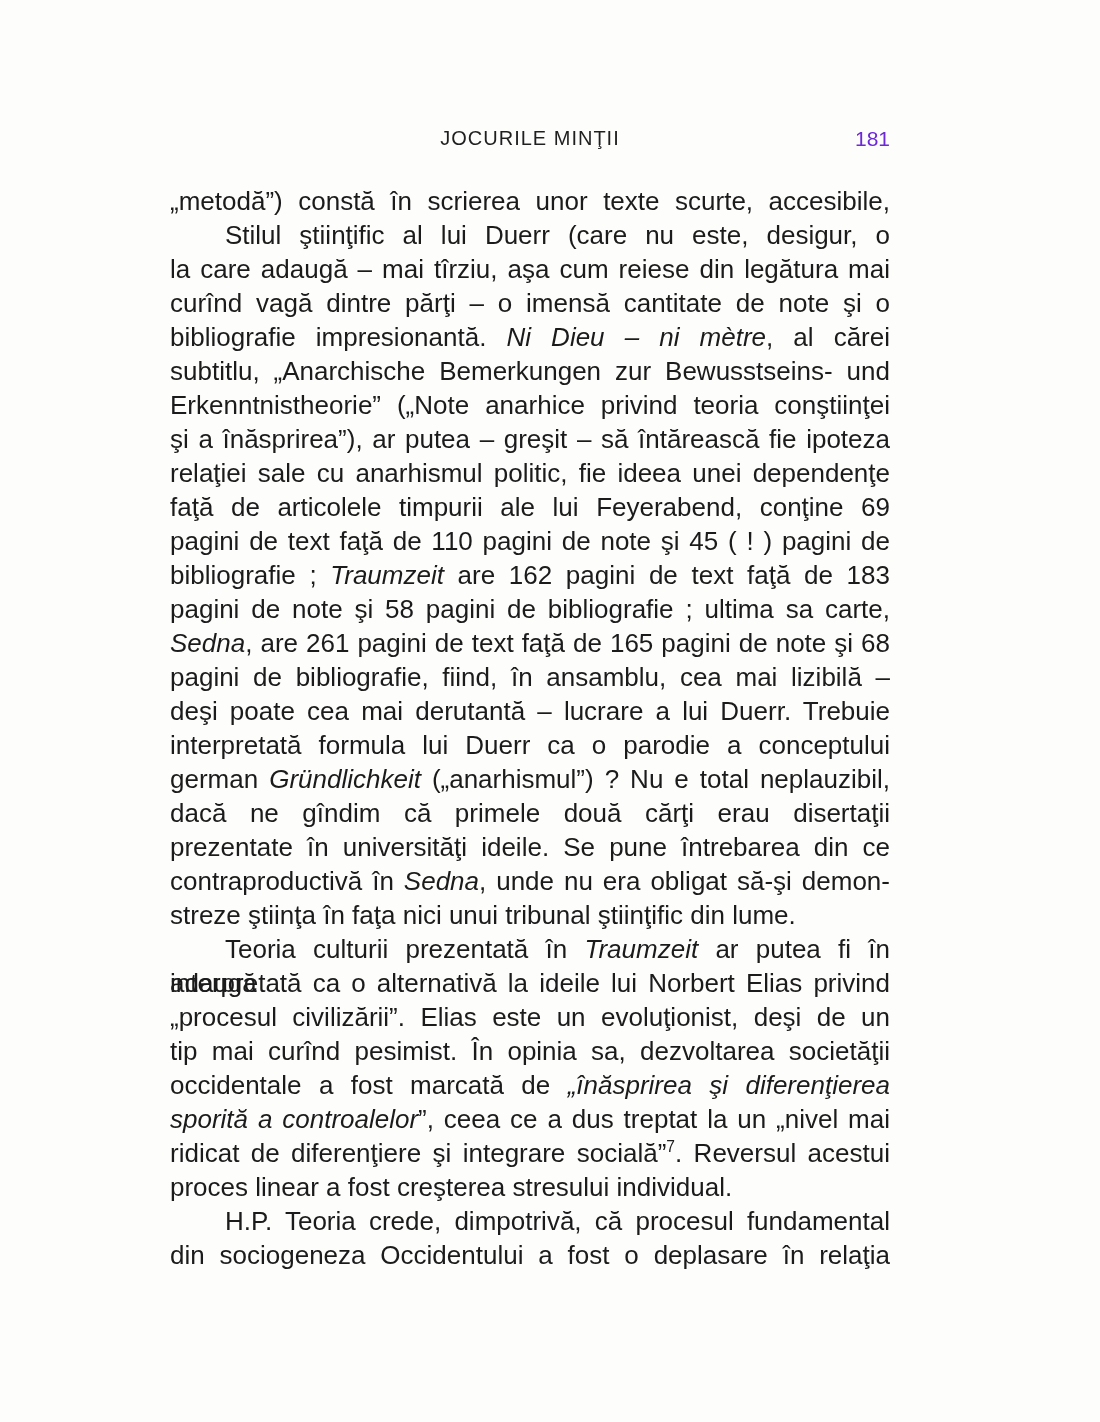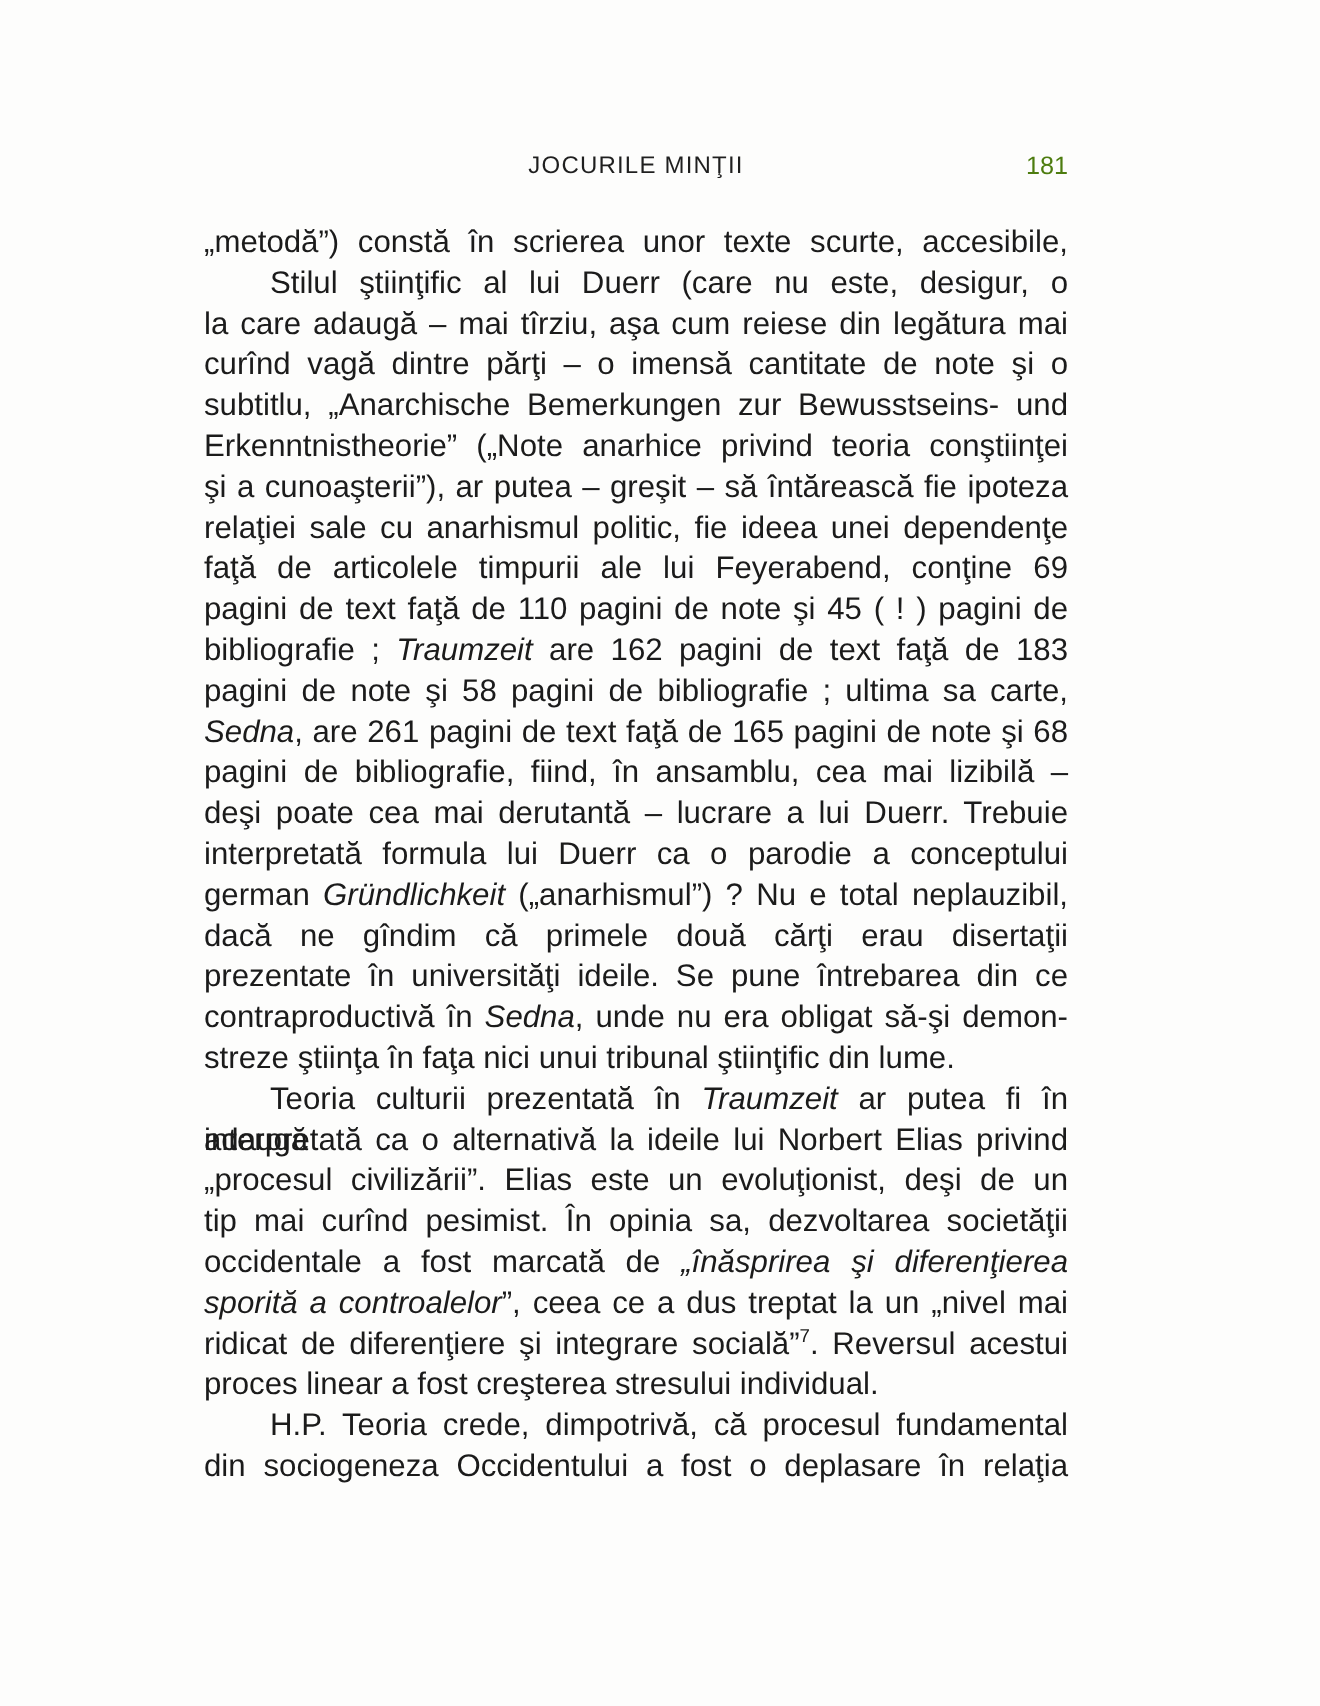--- a/index.html
+++ b/index.html
@@ -29,21 +29,21 @@
     text-align: center;
     font-size: 20px;
     letter-spacing: 1px;
     color: #1f1f1f;
   }
   .running-header .pagenum {
     position: absolute;
     right: 0;
     top: 0;
     font-size: 21px;
-    color: #4d7c0f;
+    color: #6d28d9;
   }
   .text-block {
     position: absolute;
     top: 184px;
     left: 170px;
     width: 720px;
   }
   .line {
     font-size: 26px;
     line-height: 34px;
@@ -76,23 +76,24 @@
   <div class="running-header">
     <span class="title">JOCURILE MINŢII</span>
     <span class="pagenum">181</span>
   </div>
 
   <div class="text-block">
       <div class="line"><span>„metodă”) constă în scrierea unor texte scurte, accesibile,</span></div>
       <div class="line first"><span>Stilul ştiinţific al lui Duerr (care nu este, desigur, o</span></div>
       <div class="line"><span>la care adaugă – mai tîrziu, aşa cum reiese din legătura mai</span></div>
       <div class="line"><span>curînd vagă dintre părţi – o imensă cantitate de note şi o</span></div>
+      <div class="line"><span>bibliografie impresionantă. </span><span class="em">Ni Dieu – ni mètre</span><span>, al cărei</span></div>
       <div class="line"><span>subtitlu, „Anarchische Bemerkungen zur Bewusstseins- und</span></div>
       <div class="line"><span>Erkenntnistheorie” („Note anarhice privind teoria conştiinţei</span></div>
-      <div class="line"><span>şi a cunoaşterii”), ar putea – greşit – să întărească fie ipoteza</span></div>
+      <div class="line"><span>şi a înăsprirea”), ar putea – greşit – să întărească fie ipoteza</span></div>
       <div class="line"><span>relaţiei sale cu anarhismul politic, fie ideea unei dependenţe</span></div>
       <div class="line"><span>faţă de articolele timpurii ale lui Feyerabend, conţine 69</span></div>
       <div class="line"><span>pagini de text faţă de 110 pagini de note şi 45 ( ! ) pagini de</span></div>
       <div class="line"><span>bibliografie ; </span><span class="em">Traumzeit</span><span> are 162 pagini de text faţă de 183</span></div>
       <div class="line"><span>pagini de note şi 58 pagini de bibliografie ; ultima sa carte,</span></div>
       <div class="line"><span class="em">Sedna</span><span>, are 261 pagini de text faţă de 165 pagini de note şi 68</span></div>
       <div class="line"><span>pagini de bibliografie, fiind, în ansamblu, cea mai lizibilă –</span></div>
       <div class="line"><span>deşi poate cea mai derutantă – lucrare a lui Duerr. Trebuie</span></div>
       <div class="line"><span>interpretată formula lui Duerr ca o parodie a conceptului</span></div>
       <div class="line"><span>german </span><span class="em">Gründlichkeit</span><span> („anarhismul”) ? Nu e total neplauzibil,</span></div>

